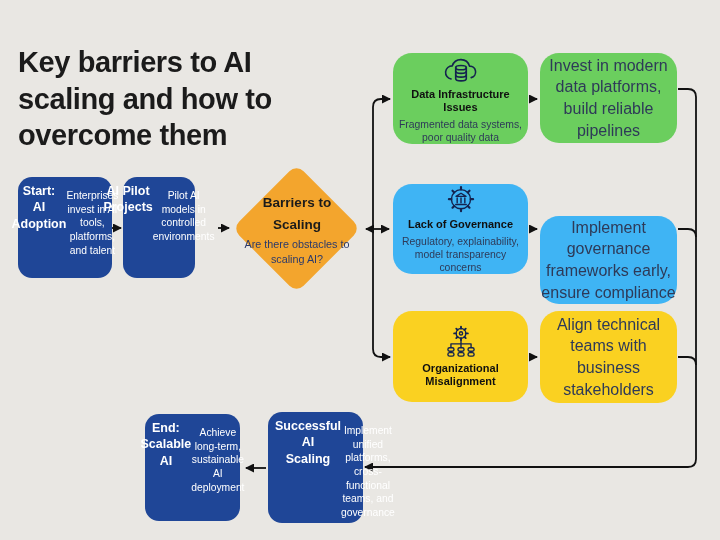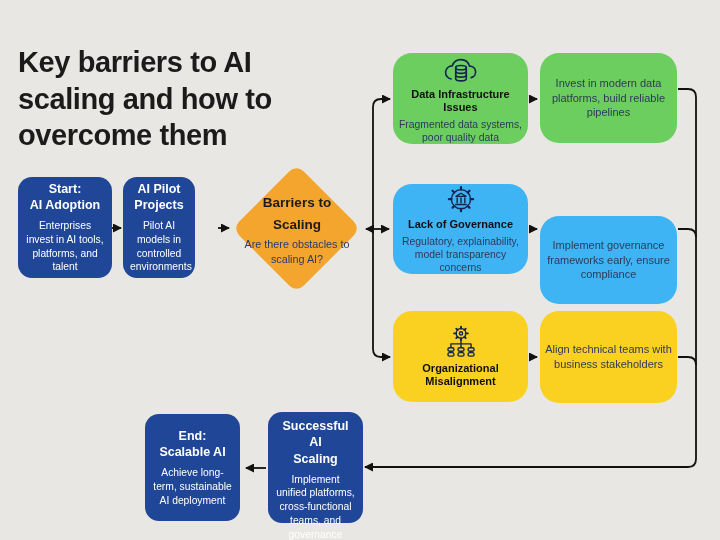--- a/index.html
+++ b/index.html
@@ -3,36 +3,36 @@
 <meta charset="utf-8">
 <style>
   html,body{margin:0;padding:0;background:#e9e7e3;}
   .canvas{position:relative;width:720px;height:540px;background:#e9e7e3;
           font-family:"Liberation Sans",sans-serif;overflow:hidden;}
   .connectors{position:absolute;left:0;top:0;z-index:0;pointer-events:none;}
   .title{position:absolute;left:18px;top:44px;width:320px;font-size:29px;font-weight:800;
          color:#1b1b1b;line-height:1.26;letter-spacing:-0.4px;z-index:1;}
   .node{position:absolute;box-sizing:border-box;z-index:1;}
   .dark{background:#1f4697;color:#ffffff;border-radius:14px;text-align:center;
-        display:flex;flex-direction:column;justify-content:center;padding:6px 7px;}
+        display:flex;flex-direction:row;justify-content:center;padding:6px 7px;}
   .dark .heading{font-weight:700;font-size:12.5px;line-height:1.3;white-space:pre-line;}
   .dark .body{font-size:10.3px;line-height:1.33;margin-top:6px;}
   .diamond-shape{position:absolute;left:251px;top:183px;width:91px;height:91px;background:#f3a52d;
         border-radius:10px;transform:rotate(45deg);z-index:1;}
   .diamond-text{position:absolute;left:237px;top:192px;width:120px;text-align:center;z-index:2;}
   .diamond-text .heading{font-weight:700;font-size:13.5px;line-height:1.6;color:#1b1b1b;white-space:pre-line;}
   .diamond-text .body{font-size:10.8px;line-height:1.35;color:#2b3a6b;margin-top:2px;}
   .barrier{left:393px;width:135px;border-radius:19px;text-align:center;
            display:flex;flex-direction:column;align-items:center;justify-content:center;padding:4px 6px;}
   .barrier .icon{margin-bottom:1px;}
   .barrier .heading{font-weight:700;font-size:11px;line-height:1.22;color:#101010;white-space:pre-line;}
   .barrier .body{font-size:10.4px;line-height:1.28;color:#2e3a58;margin-top:3px;}
   .solution{left:540px;width:137px;border-radius:19px;display:flex;align-items:center;
             justify-content:center;text-align:center;padding:8px 1px;
-            font-size:11px;line-height:1.35;color:#2e3a58;}
+            font-size:16px;line-height:1.35;color:#2e3a58;}
   .icon svg{display:block;}
 </style>
 </head>
 <body>
 
 <div class="canvas">
 
   <svg class="connectors" width="720" height="540" viewBox="0 0 720 540">
     <defs>
       <marker id="ah" viewBox="0 0 9 9" markerWidth="9" markerHeight="9" refX="8" refY="4.5" orient="auto-start-reverse" markerUnits="userSpaceOnUse">

